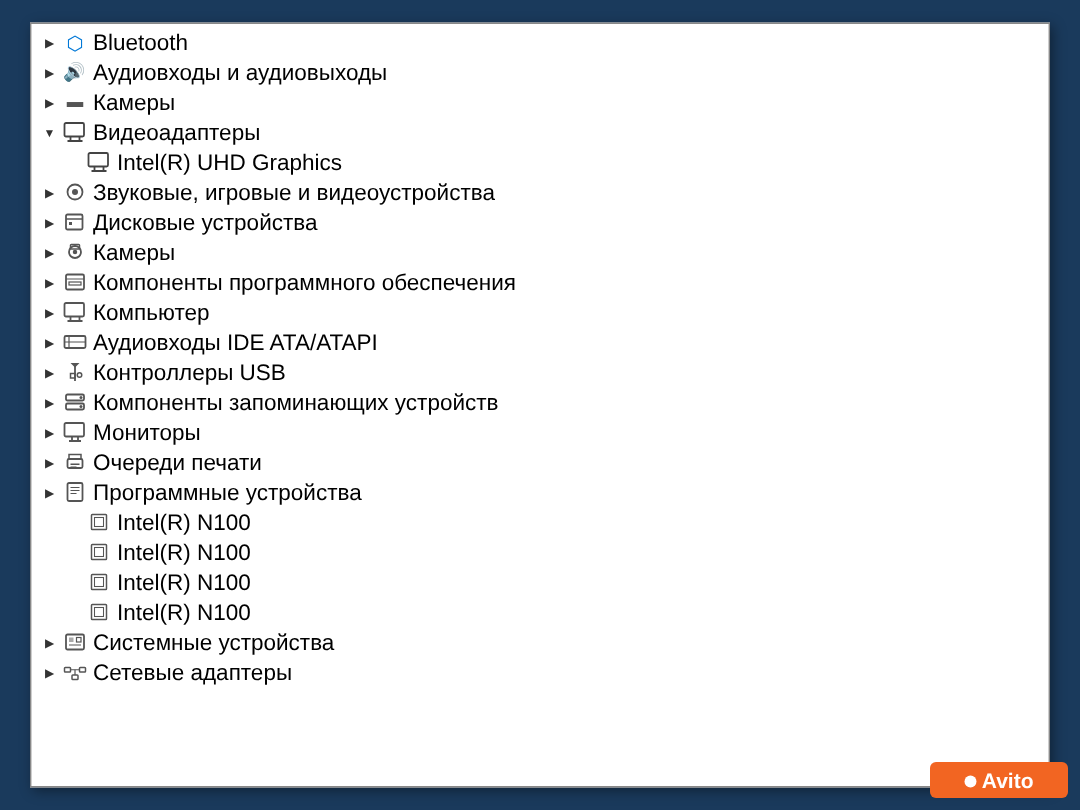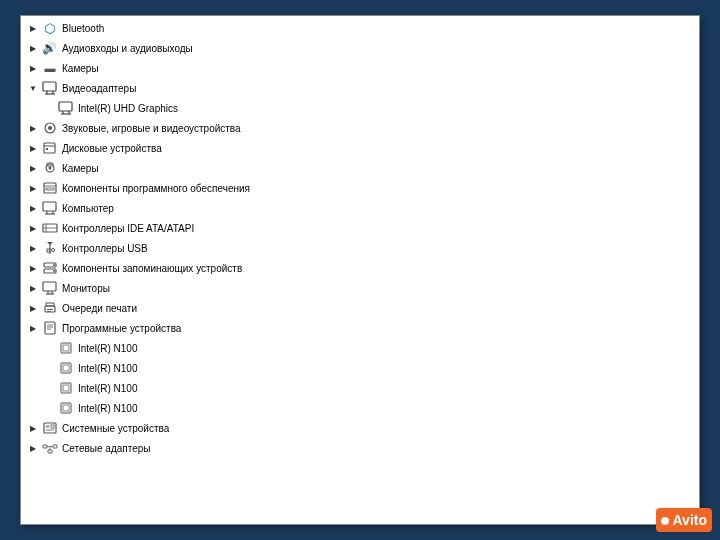--- a/index.html
+++ b/index.html
@@ -56,32 +56,32 @@
       width: 18px;
       height: 16px;
       display: inline-flex;
       align-items: center;
       justify-content: center;
       flex-shrink: 0;
       margin-right: 3px;
     }
     .item-label {
       color: #000;
-      font-size: 10px;
+      font-size: 15px;
     }
 
     .avito-badge {
       position: absolute;
       bottom: 8px;
       right: 8px;
       background: #f26522;
       color: white;
       font-size: 14px;
       font-weight: bold;
-      padding: 4px 5px;
+      padding: 4px 23px;
       border-radius: 4px;
       font-family: Arial, sans-serif;
       margin-top: 20px;
     }
     .avito-dot {
       display: inline-block;
       width: 8px;
       height: 8px;
       background: white;
       border-radius: 50%;
@@ -207,21 +207,21 @@
       <div class="tree-item">
         <span style="display:inline-block;width:4px;flex-shrink:0"></span>
         <span class="chevron chevron-right"></span>
         <span class="icon">
           <svg width="16" height="14" viewBox="0 0 16 14">
             <rect x="1" y="3" width="14" height="8" rx="1" fill="none" stroke="#555" stroke-width="1.2"></rect>
             <line x1="4" y1="3" x2="4" y2="11" stroke="#555" stroke-width="0.8"></line>
             <line x1="1" y1="7" x2="15" y2="7" stroke="#555" stroke-width="0.8"></line>
           </svg>
         </span>
-        <span class="item-label">Контроллеры IDE ATA/ATAPI</span>
+        <span class="item-label">Аудиовходы IDE ATA/ATAPI</span>
       </div>
       <div class="tree-item">
         <span style="display:inline-block;width:4px;flex-shrink:0"></span>
         <span class="chevron chevron-right"></span>
         <span class="icon">
           <svg width="16" height="14" viewBox="0 0 16 14">
             <line x1="8" y1="1" x2="8" y2="13" stroke="#555" stroke-width="1.2"></line>
             <polygon points="5,1 11,1 8,4" fill="#555"></polygon>
             <rect x="5" y="8" width="3" height="3" fill="none" stroke="#555" stroke-width="1"></rect>
             <circle cx="11" cy="9" r="1.5" fill="none" stroke="#555" stroke-width="1"></circle>

